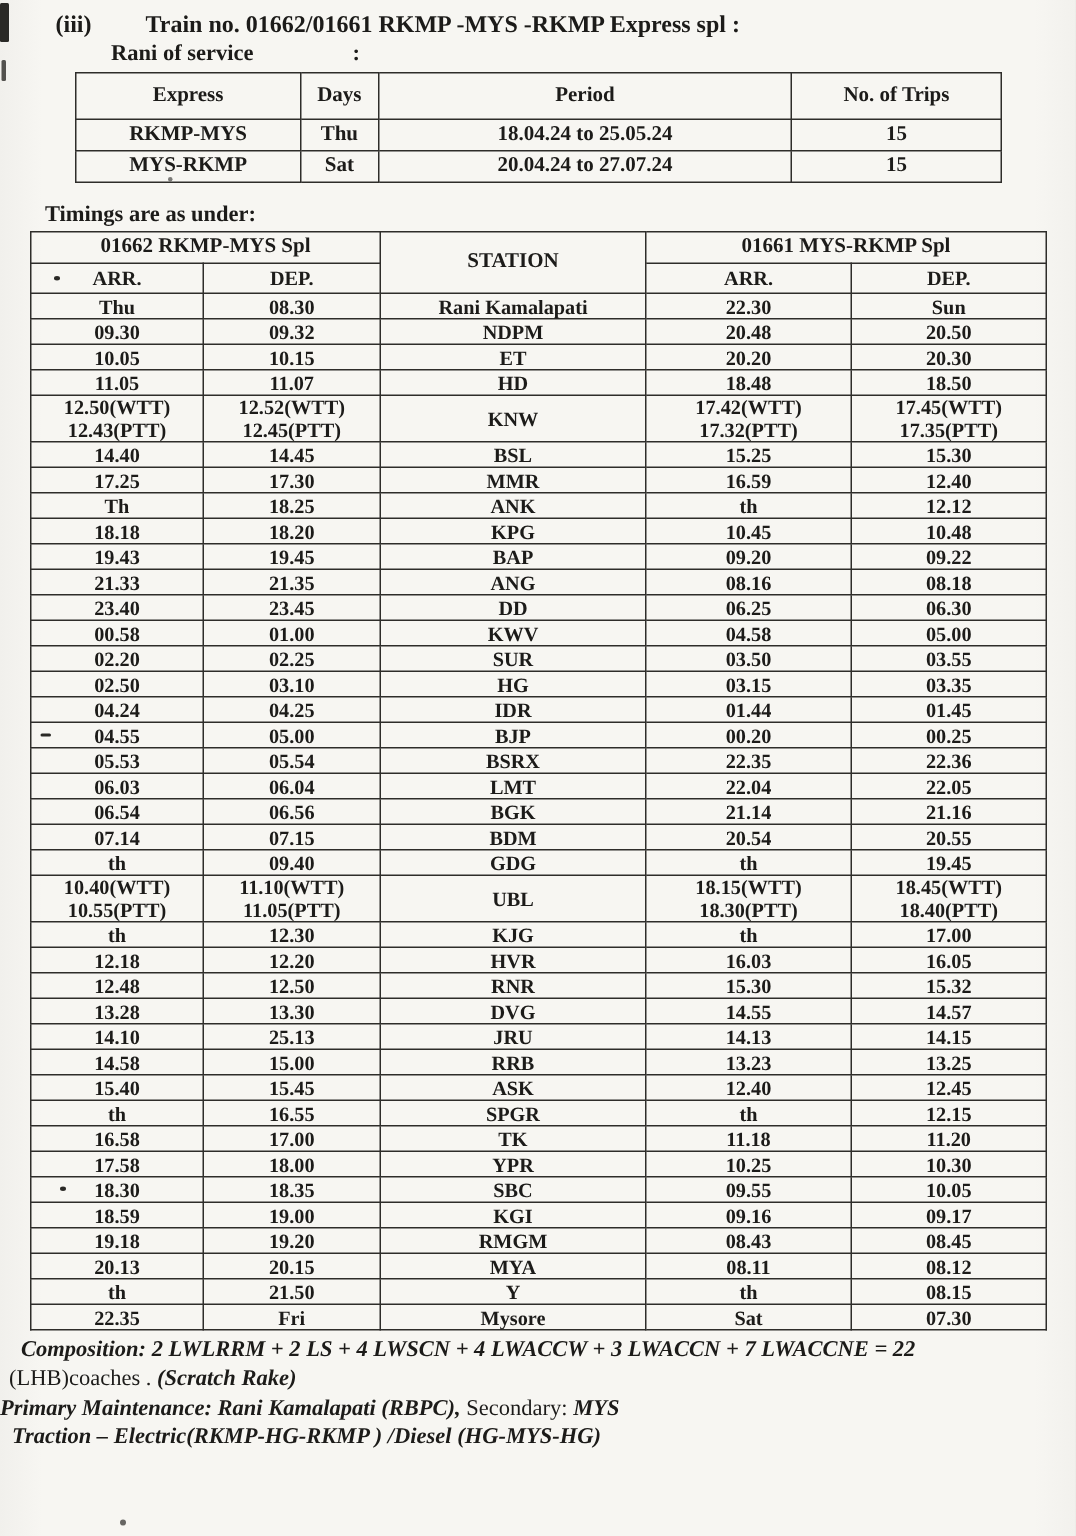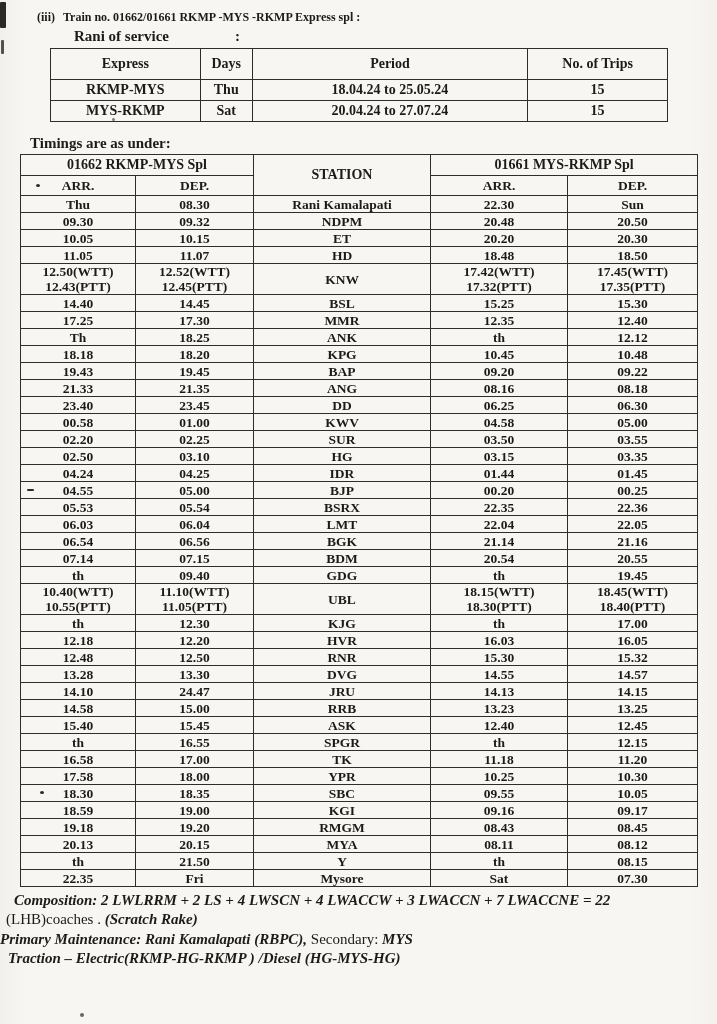--- a/index.html
+++ b/index.html
@@ -15,22 +15,22 @@
     background: linear-gradient(90deg, #f1f0ec 0, #f7f6f2 28px, #f7f6f2 690px, #f2f1ed 717px);
     color: #1c1b19;
     overflow: hidden;
   }
 
   
   .title-row {
     display: flex;
     padding-top: 7px;
     margin-left: 37px;
-    gap: 8px;
-    font-size: 12px;
+    gap: 36px;
+    font-size: 16px;
     font-weight: 700;
     line-height: 20px;
   }
   .days-row {
     margin-left: 74px;
     font-size: 15px;
     font-weight: 700;
     line-height: 18px;
   }
   .days-colon { display: inline-block; margin-left: 66px; }
@@ -217,21 +217,21 @@
           <td>14.45</td>
           <td>BSL</td>
           <td>15.25</td>
           <td>15.30</td>
         </tr>
 
         <tr>
           <td>17.25</td>
           <td>17.30</td>
           <td>MMR</td>
-          <td>12.35</td>
+          <td>16.59</td>
           <td>12.40</td>
         </tr>
 
         <tr>
           <td>Th</td>
           <td>18.25</td>
           <td>ANK</td>
           <td>th</td>
           <td>12.12</td>
         </tr>
@@ -387,21 +387,21 @@
         <tr>
           <td>13.28</td>
           <td>13.30</td>
           <td>DVG</td>
           <td>14.55</td>
           <td>14.57</td>
         </tr>
 
         <tr>
           <td>14.10</td>
-          <td>24.47</td>
+          <td>25.13</td>
           <td>JRU</td>
           <td>14.13</td>
           <td>14.15</td>
         </tr>
 
         <tr>
           <td>14.58</td>
           <td>15.00</td>
           <td>RRB</td>
           <td>13.23</td>

